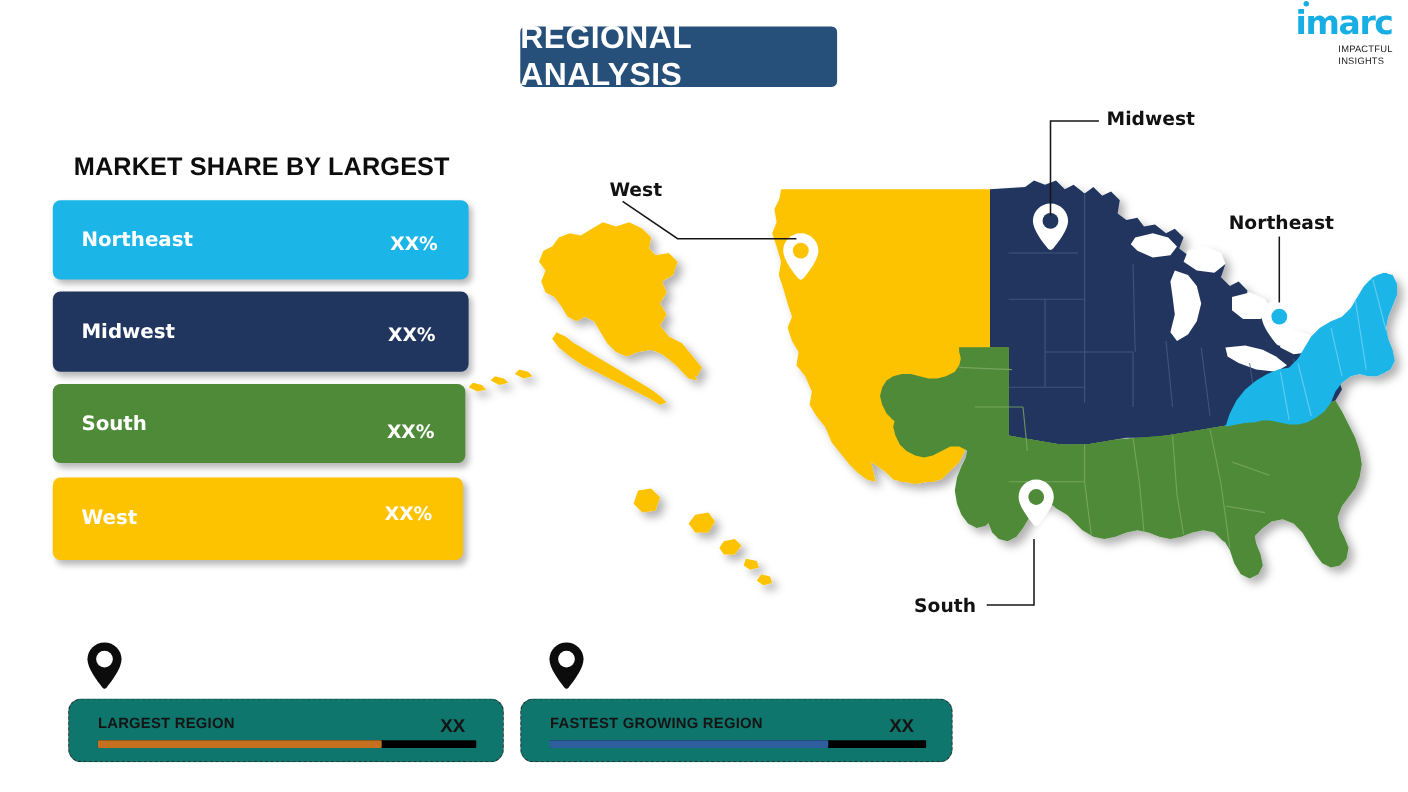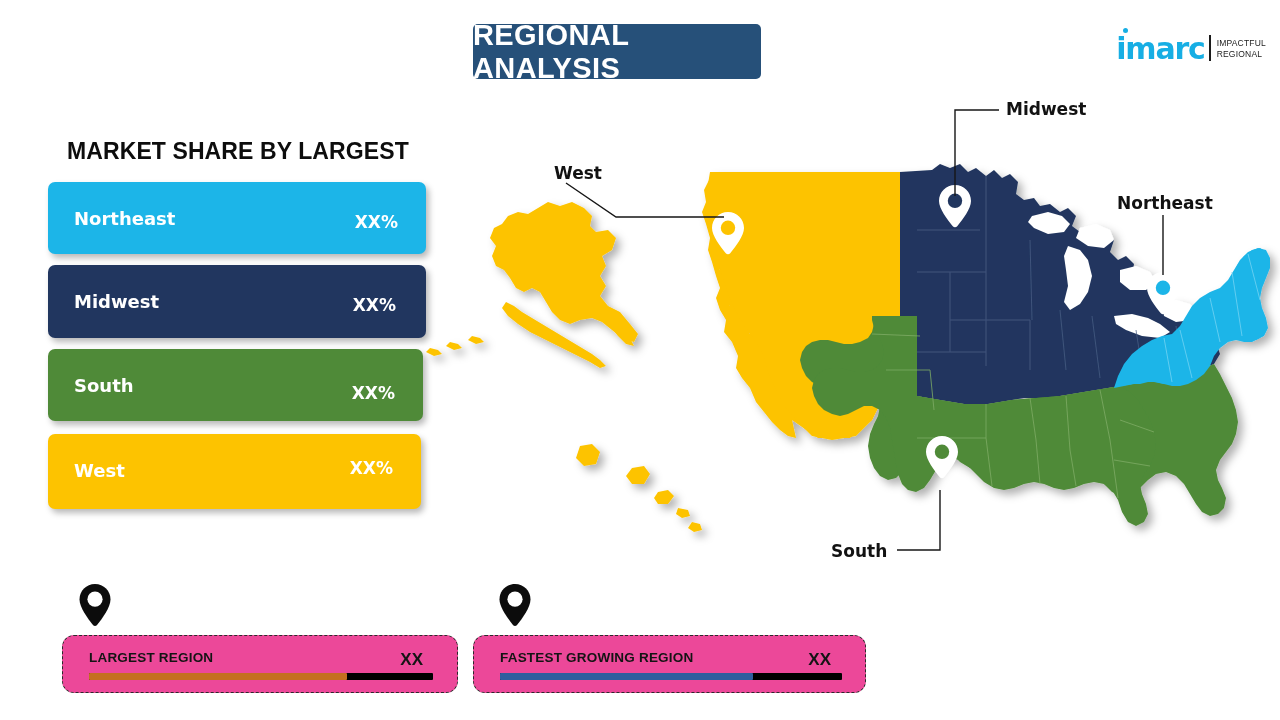--- a/index.html
+++ b/index.html
@@ -21,21 +21,21 @@
     display: flex; align-items: center; justify-content: center;
   }
   #title-banner .title-text {
     color: #ffffff;
     font-size: 29px;
     font-weight: bold;
     letter-spacing: 0.4px;
   }
 
   
-  #logo { position: absolute; right: 14px; top: 30px; display: flex; align-items: center; height: 38px; }
+  #logo { position: absolute; right: 14px; top: 7px; display: flex; align-items: flex-end; height: 38px; flex-direction: column; }
   #logo .logo-word {
     font-size: 30px; font-weight: bold; color: #17AEE4;
     letter-spacing: -1.2px; line-height: 30px;
     font-family: "DejaVu Sans", sans-serif;
   }
   #logo .logo-dot {
     position: absolute; left: 7px; top: -6px;
     width: 5px; height: 5px; border-radius: 50%; background: #17AEE4;
   }
   #logo .logo-rule { width: 2px; height: 26px; background: #1b1b1b; margin: 0 6px 2px 4px; }
@@ -73,21 +73,21 @@
   #bar-south     .bar-label { position: absolute; left: 26px; top: 26px; }
   #bar-south     .bar-value { right: 28px; top: 34px; }
   #bar-west      .bar-label { position: absolute; left: 26px; top: 26px; }
   #bar-west      .bar-value { right: 28px; top: 24px; }
 
   
   .stat-box {
     position: absolute;
     border: 1.6px dashed #2b2b2b;
     border-radius: 12px;
-    background: #ec4899;
+    background: #0f766e;
   }
   #stat-largest { left: 62px;  top: 635px; width: 396px; height: 58px; }
   #stat-fastest { left: 473px; top: 635px; width: 393px; height: 58px; }
 
   .stat-box .stat-label {
     position: absolute; left: 26px; top: 14px;
     font-size: 13.5px; font-weight: bold; color: #141414; letter-spacing: 0.2px;
     white-space: nowrap;
   }
   .stat-box .stat-value {
@@ -138,21 +138,21 @@
   </div>
 
   <div id="logo">
     <div style="position:relative;">
       <span class="logo-dot"></span>
       <span class="logo-word">imarc</span>
     </div>
     <div class="logo-rule"></div>
     <div class="logo-tag">
       <span>IMPACTFUL</span>
-      <span>REGIONAL</span>
+      <span>INSIGHTS</span>
     </div>
   </div>
 
   <div id="panel-heading">MARKET SHARE BY LARGEST</div>
 
   <div class="share-bar" id="bar-northeast" style="background: rgb(28, 181, 232);">
     <span class="bar-label">Northeast</span>
     <span class="bar-value">XX%</span>
   </div>
   <div class="share-bar" id="bar-midwest" style="background: rgb(33, 54, 95);">

